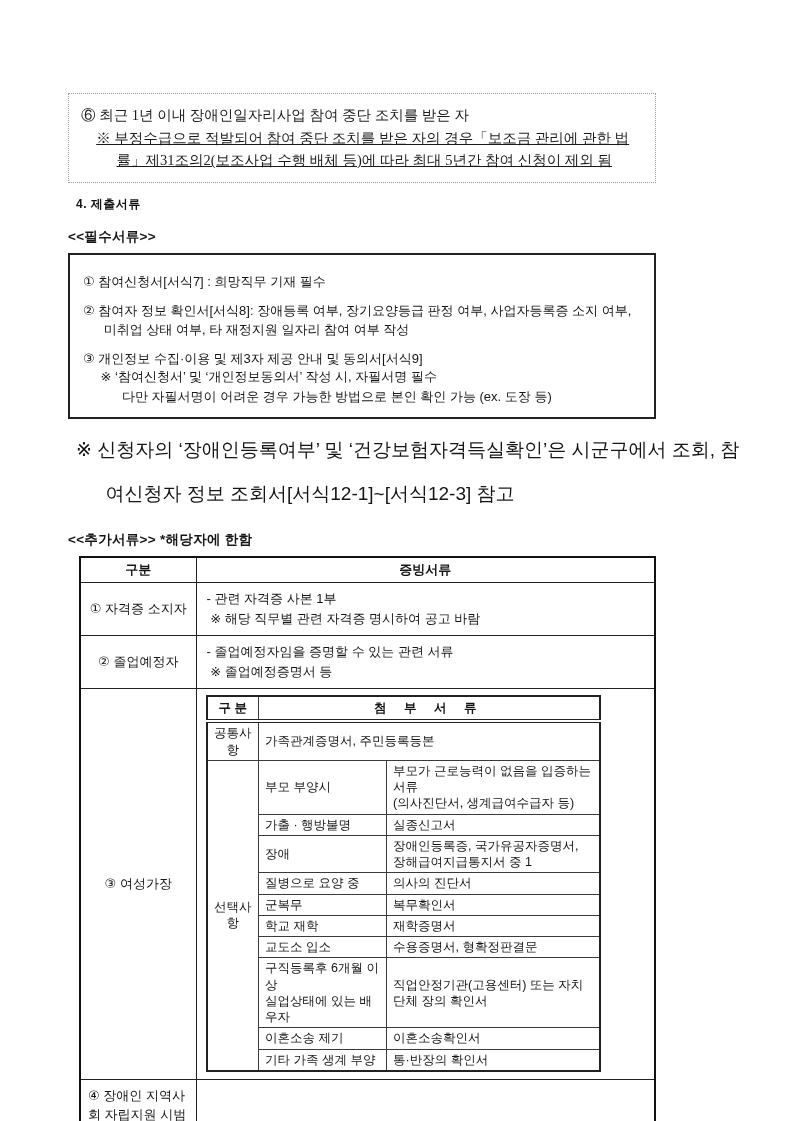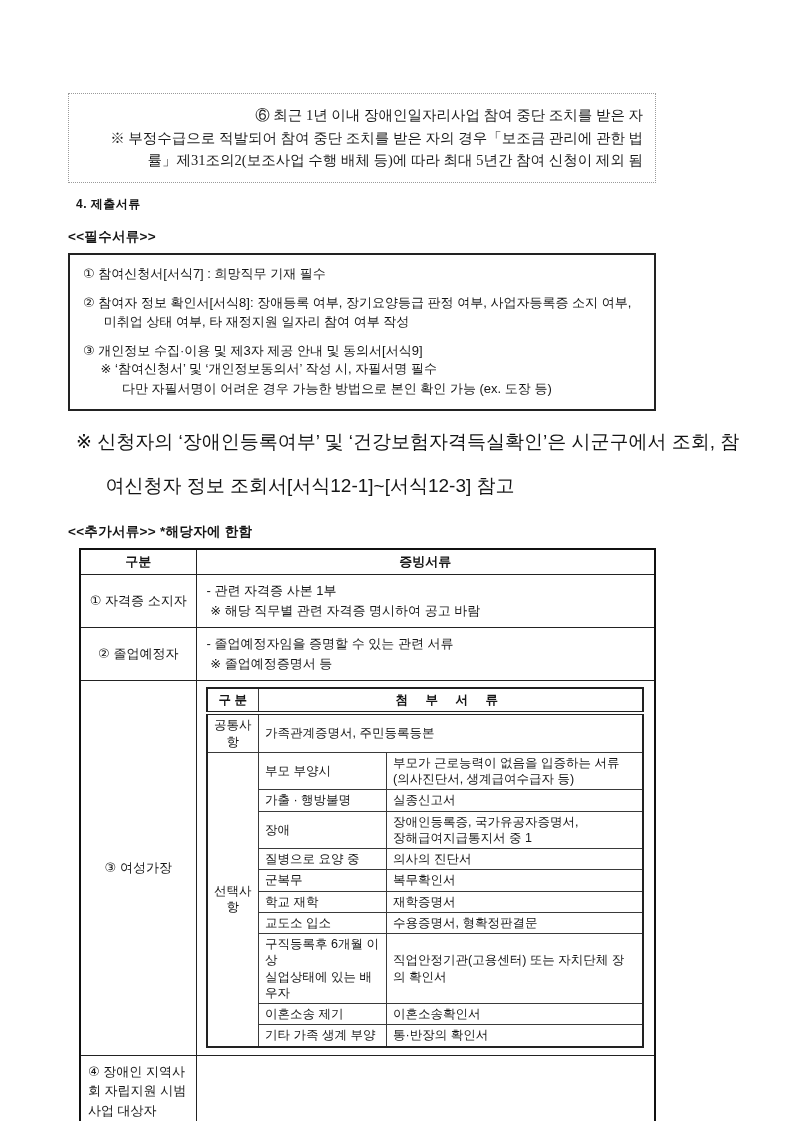--- a/index.html
+++ b/index.html
@@ -9,34 +9,34 @@
     color:#151515;overflow:hidden;
   }
   .page{position:relative;padding:93px 0 0 68px;width:660px;}
 
   
   .notice-box{
     box-sizing:border-box;width:588px;
     border:1px dotted #9a9a9a;
     padding:9px 12px 10px 12px;
     font-family:"Liberation Serif","DejaVu Serif",serif;
-    font-size:14.5px;line-height:1.52;color:#1b1b1b;text-align:right;
+    font-size:14.5px;line-height:1.52;color:#1b1b1b;
   }
   .notice-line{margin:1px 0;}
   .n0{padding-left:1.45em;text-indent:-1.45em;}
-  .n1{margin-left:1.05em;padding-left:1.4em;text-indent:-1.4em;}
+  .n1{margin-left:1.05em;padding-left:1.4em;text-indent:-1.4em;text-decoration:underline;}
 
   .section-title{font-size:12px;font-weight:bold;margin:13px 0 0 8px;letter-spacing:.5px;}
   .sub-heading{font-size:13.5px;font-weight:bold;margin:15px 0 7px 0;letter-spacing:.3px;}
 
   
   .required-box{
     box-sizing:border-box;width:588px;
     border:2px solid #222;
-    padding:10px 13px 10px 13px;
+    padding:18px 13px 10px 13px;
     font-size:13px;line-height:1.45;
   }
   .req-item{margin:0 0 10px 0;padding-left:1.6em;text-indent:-1.6em;}
   .req-sub1{margin:0 0 1px 0;padding-left:2.6em;text-indent:-1.25em;}
   .req-sub2{margin:0;padding-left:3.0em;}
   .req-last{margin-bottom:0;}
 
   .note-line{
     width:648px;font-size:19px;line-height:2.3;
     margin:9px 0 0 8px;padding-left:1.55em;text-indent:-1.55em;
@@ -56,21 +56,21 @@
   col.c-cat{width:116px;}
   td.lbl{text-align:center;padding:6px 4px;vertical-align:middle;line-height:1.5;}
   td.lbl.left{text-align:left;padding-left:7px;}
   td.cnt{padding:6px 8px 6px 10px;vertical-align:middle;line-height:1.55;}
   .pre{white-space:pre-wrap;}
   td.cnt-inner{padding:6px 6px 7px 9px;vertical-align:middle;}
 
   
   table.inner{
     border-collapse:collapse;border:2px solid #222;
-    width:438px;font-size:12.5px;table-layout:fixed;
+    width:395px;font-size:12.5px;table-layout:fixed;
   }
   table.inner td,table.inner th{border:1px solid #3a3a3a;padding:2px 6px;line-height:1.3;vertical-align:middle;}
   table.inner th{font-weight:bold;text-align:center;padding:3px 2px;border-bottom:4px double #222;}
   col.ic1{width:52px;}
   col.ic2{width:128px;}
   th.i-doc{letter-spacing:7px;}
   td.i-label{text-align:center;padding:2px 1px;}
 </style>
 </head>
 <body>

